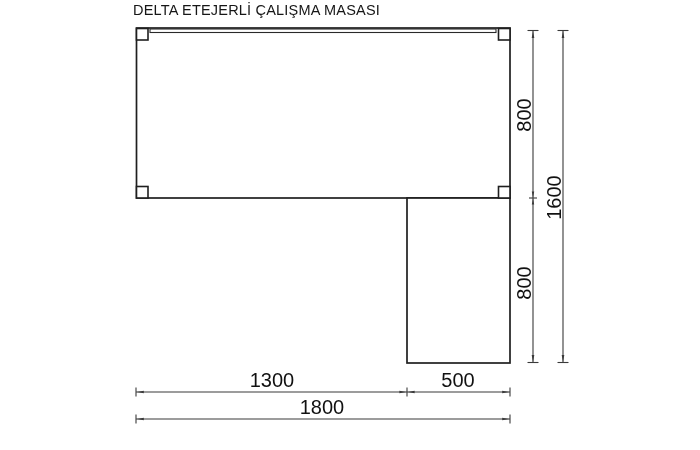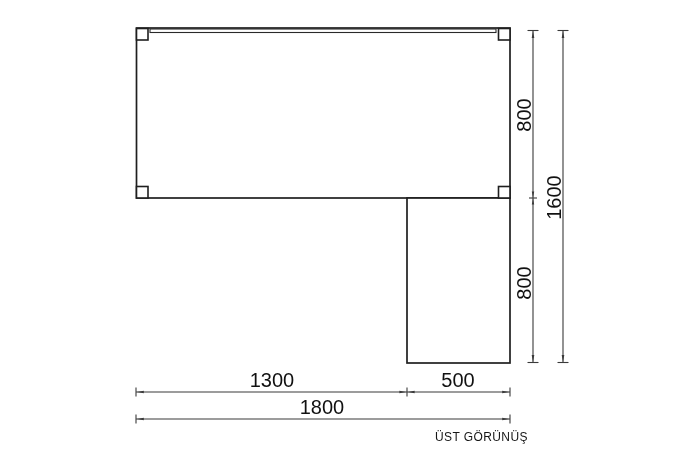--- a/index.html
+++ b/index.html
@@ -34,20 +34,21 @@
     font-family:"Liberation Sans", sans-serif;
     font-size:20px;
     fill:#111;
   }
 </style>
 </head>
 <body>
 
 <div class="canvas">
 
+  <div class="title">DELTA ETEJERLİ ÇALIŞMA MASASI</div>
 
   <svg width="700" height="450" viewBox="0 0 700 450">
 
     <g>
       <rect class="outline" x="136.5" y="28" width="373.5" height="170"></rect>
       <rect class="outline" x="407" y="198" width="103" height="165"></rect>
       <rect class="panel" x="150" y="29" width="346" height="3.5"></rect>
       <rect class="leg" x="136.5" y="28.5" width="11.5" height="11.5"></rect>
       <rect class="leg" x="498.5" y="28.5" width="11.5" height="11.5"></rect>
       <rect class="leg" x="136.5" y="186.5" width="11.5" height="11.5"></rect>
@@ -92,15 +93,14 @@
     <g>
       <line class="dim" x1="136" y1="419" x2="510" y2="419"></line>
       <line class="dim" x1="136" y1="414.5" x2="136" y2="423.5"></line>
       <line class="dim" x1="510" y1="414.5" x2="510" y2="423.5"></line>
       <polygon class="ah" points="136.8,419 143.8,417.7 143.8,420.3"></polygon>
       <polygon class="ah" points="509.2,419 502.2,417.7 502.2,420.3"></polygon>
       <text class="dimtext" x="322" y="414" text-anchor="middle">1800</text>
     </g>
   </svg>
 
-  <div class="view-label">ÜST GÖRÜNÜŞ</div>
 
 </div>
 
 </body></html>

